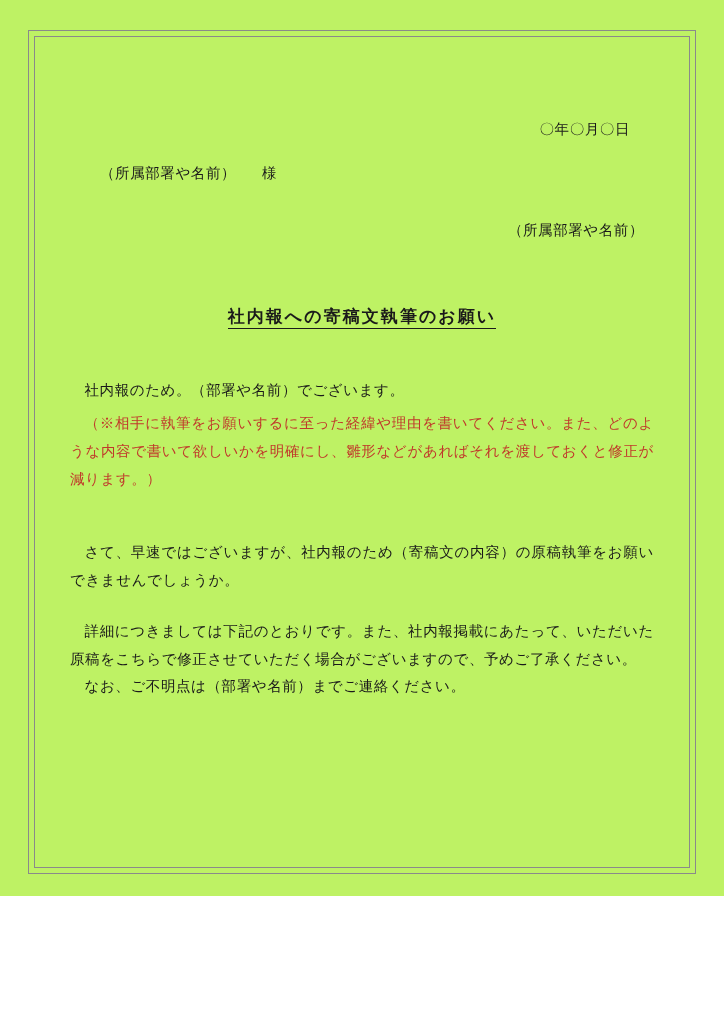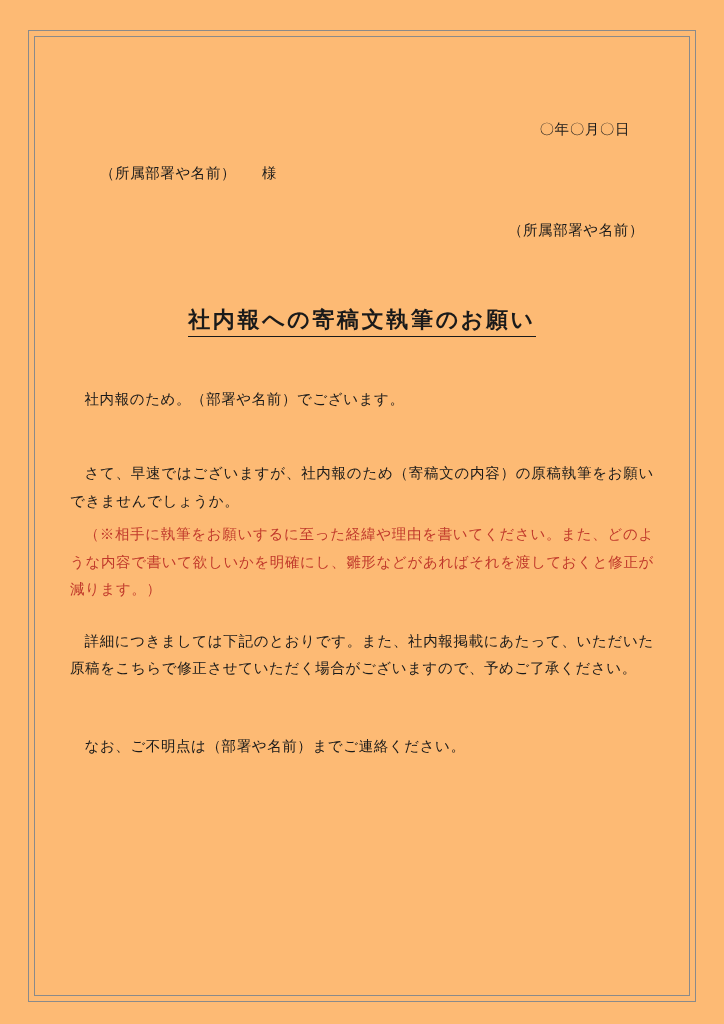--- a/index.html
+++ b/index.html
@@ -11,22 +11,22 @@
     width: 724px;
     height: 1024px;
     font-family: "Liberation Serif", "DejaVu Serif", serif;
     color: #1a1a1a;
     overflow: hidden;
   }
 
   .page {
     position: relative;
     width: 724px;
-    height: 1024px;
-    background: #fdba74;
+    height: 896px;
+    background: #bef264;
     box-sizing: border-box;
   }
 
   
   .frame-outer {
     position: absolute;
     left: 28px;
     top: 30px;
     right: 28px;
     bottom: 22px;
@@ -76,44 +76,43 @@
   }
 
   .sender {
     margin-top: 30px;
     padding-right: 10px;
   }
 
   .doc-title {
     text-align: center;
     margin-top: 56px;
-    font-size: 22px;
+    font-size: 17px;
     letter-spacing: 0.12em;
-    font-family: Liberation Mono, monospace;
   }
   .doc-title span {
     border-bottom: 1px solid #1a1a1a;
     padding-bottom: 2px;
   }
 
   .para {
     margin: 0;
     text-align: justify;
     text-justify: inter-ideograph;
   }
 
   .indent {
     text-indent: 1em;
   }
 
   .p-greeting { margin-top: 44px; }
   .p-body1    { margin-top: 46px; }
   .p-note     { margin-top: 6px; color: #c0392b; }
   .p-body2    { margin-top: 24px; }
-  .p-body3    { margin-top: 50px; }
+  .p-body3    { }
 
   .note-text { color: #c0392b; }
 </style>
 </head>
 <body>
 
 <div class="page">
 
   <div class="frame-outer"></div>
   <div class="frame-inner"></div>
@@ -127,22 +126,22 @@
     </p>
 
     <p class="line-right sender">（所属部署や名前）</p>
 
     <h1 class="doc-title">
       <span>社内報への寄稿文執筆のお願い</span>
     </h1>
 
     <p class="para indent p-greeting">社内報のため。（部署や名前）でございます。</p>
 
+    <p class="para indent p-note note-text">（※相手に執筆をお願いするに至った経緯や理由を書いてください。また、どのような内容で書いて欲しいかを明確にし、雛形などがあればそれを渡しておくと修正が減ります。）</p>
+
     <p class="para indent p-body1">さて、早速ではございますが、社内報のため（寄稿文の内容）の原稿執筆をお願いできませんでしょうか。</p>
-
-    <p class="para indent p-note note-text">（※相手に執筆をお願いするに至った経緯や理由を書いてください。また、どのような内容で書いて欲しいかを明確にし、雛形などがあればそれを渡しておくと修正が減ります。）</p>
 
     <p class="para indent p-body2">詳細につきましては下記のとおりです。また、社内報掲載にあたって、いただいた原稿をこちらで修正させていただく場合がございますので、予めご了承ください。</p>
 
     <p class="para indent p-body3">なお、ご不明点は（部署や名前）までご連絡ください。</p>
 
   </div>
 </div>
 
 </body></html>

